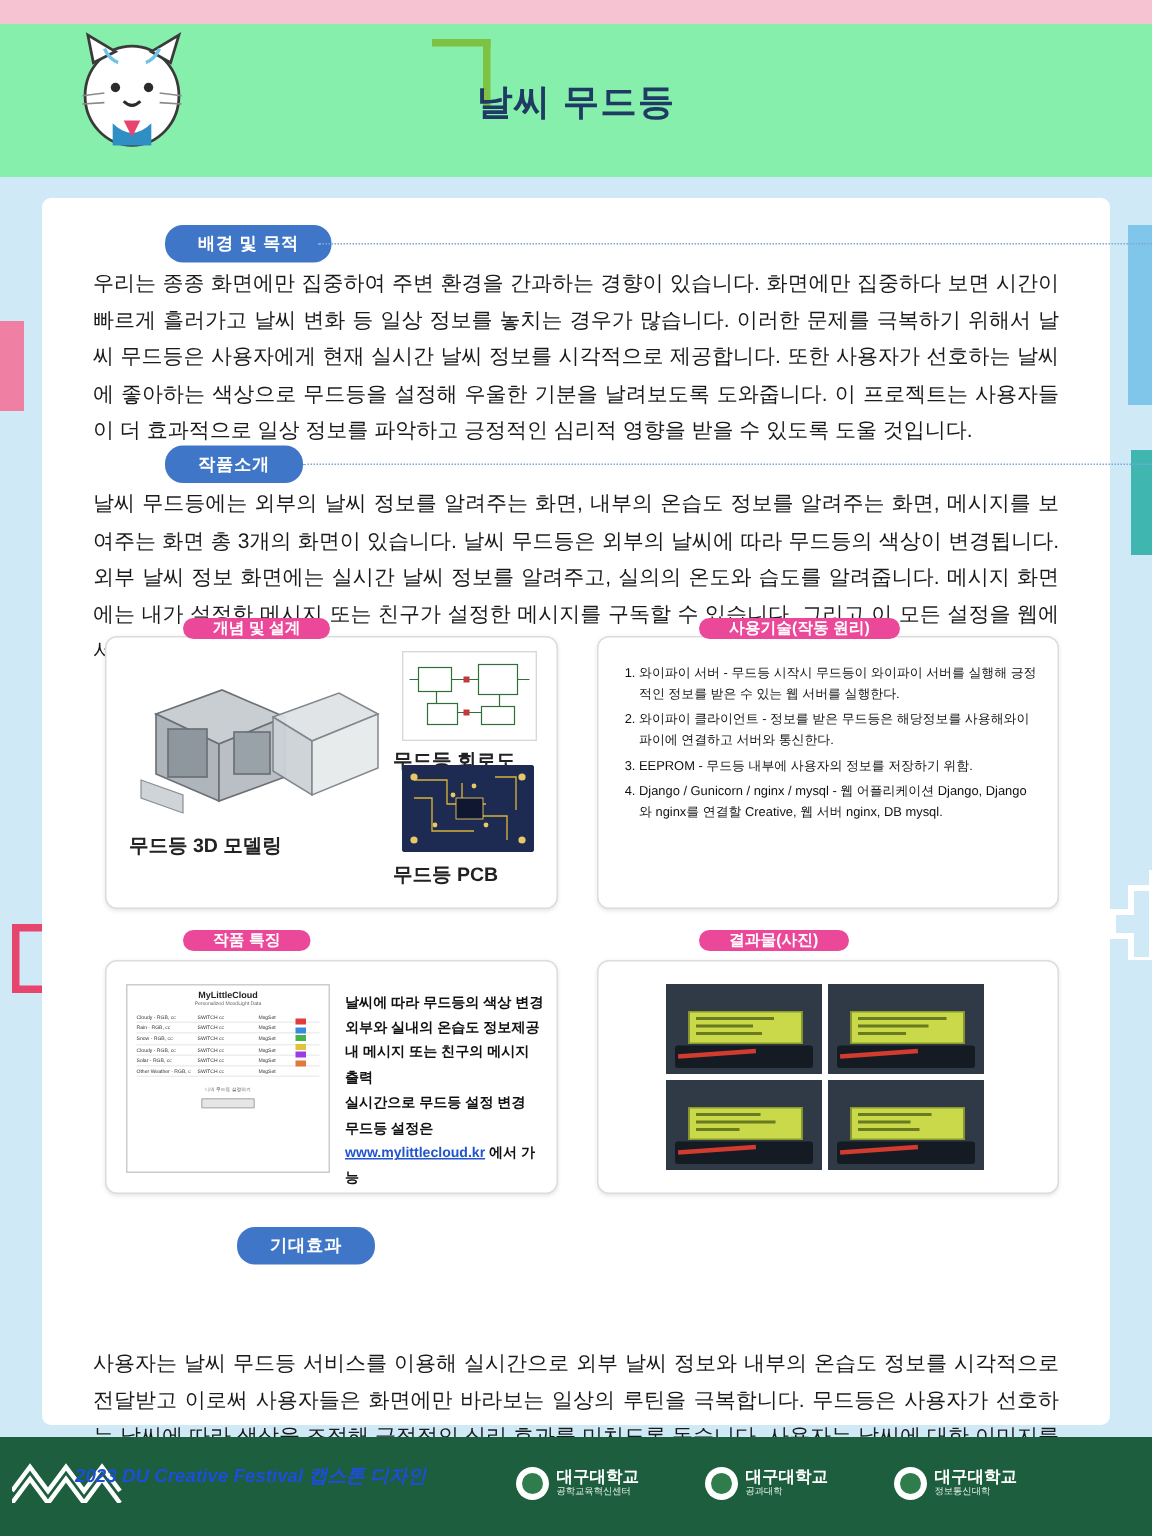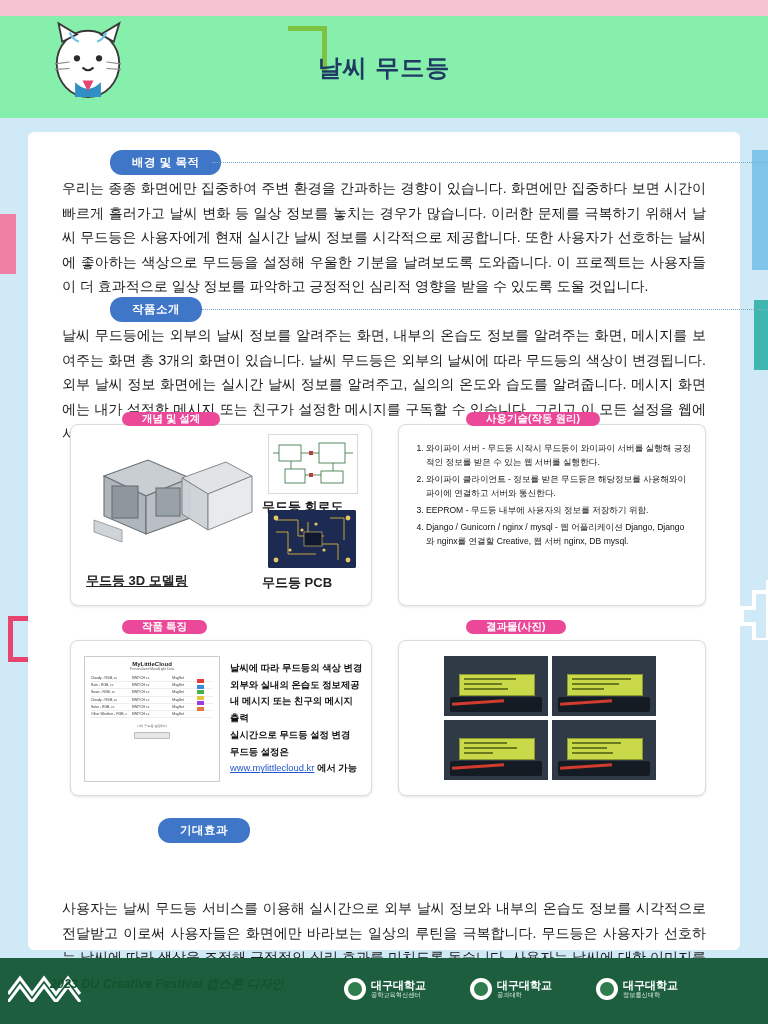--- a/index.html
+++ b/index.html
@@ -187,21 +187,21 @@
   .feat-text {
     position: absolute;
     font-size: 9.4px;
     line-height: 1.78;
     color: #111;
     font-weight: bold;
   }
   .feat-link {
     color: #2255cc;
     text-decoration: underline;
-    font-weight: normal;
+    font-weight: bold;
     text-align: right;
   }
 
   
   .mini-web {
     position: absolute;
     background: #ffffff;
     border: 1px solid #cccccc;
     overflow: hidden;
   }
@@ -331,21 +331,21 @@
   .footer-zig {
     position: absolute;
     left: 8px; top: 968px;
     width: 120px; height: 34px;
   }
   .footer-title {
     position: absolute;
     left: 50px; top: 976px;
     font-size: 12.5px;
     font-weight: bold;
-    color: #14532d;
+    color: #1d4ed8;
     font-style: italic;
   }
   .logo-group {
     position: absolute;
     display: flex;
     align-items: center;
     gap: 5px;
   }
   .logo-mark {
     width: 22px; height: 22px;
@@ -438,21 +438,21 @@
     </g>
     <g stroke="#7b8288" stroke-width="1" fill="#dfe3e6" opacity="0.95">
       <path d="M96 40 L140 24 L166 38 L122 56 Z"></path>
       <path d="M96 40 L96 76 L122 92 L122 56 Z" fill="#cdd2d6"></path>
       <path d="M122 56 L166 38 L166 74 L122 92 Z" fill="#e7eaec"></path>
     </g>
     <g stroke="#888f95" stroke-width="0.8" fill="#cfd4d8">
       <path d="M8 82 L36 92 L36 104 L8 94 Z"></path>
     </g>
   </svg>
-  <div class="caption" style="left:86px; top:572px; width:170px;text-decoration:underline;">무드등 3D 모델링</div>
+  <div class="caption" style="left:86px; top:555px; width:170px;">무드등 3D 모델링</div>
 
   <svg class="pcb-sch" style="left:268px; top:434px; width:88px; height:58px;" viewBox="0 0 88 58">
     <rect x="0" y="0" width="88" height="58" fill="#ffffff"></rect>
     <g stroke="#2f6f3a" stroke-width="0.8" fill="none">
       <rect x="10" y="10" width="22" height="16"></rect>
       <rect x="50" y="8" width="26" height="20"></rect>
       <rect x="16" y="34" width="20" height="14"></rect>
       <rect x="52" y="36" width="22" height="12"></rect>
       <path d="M32 18 L50 18 M36 40 L52 40 M22 26 L22 34 M64 28 L64 36 M4 18 L10 18 M76 18 L84 18"></path>
     </g>

